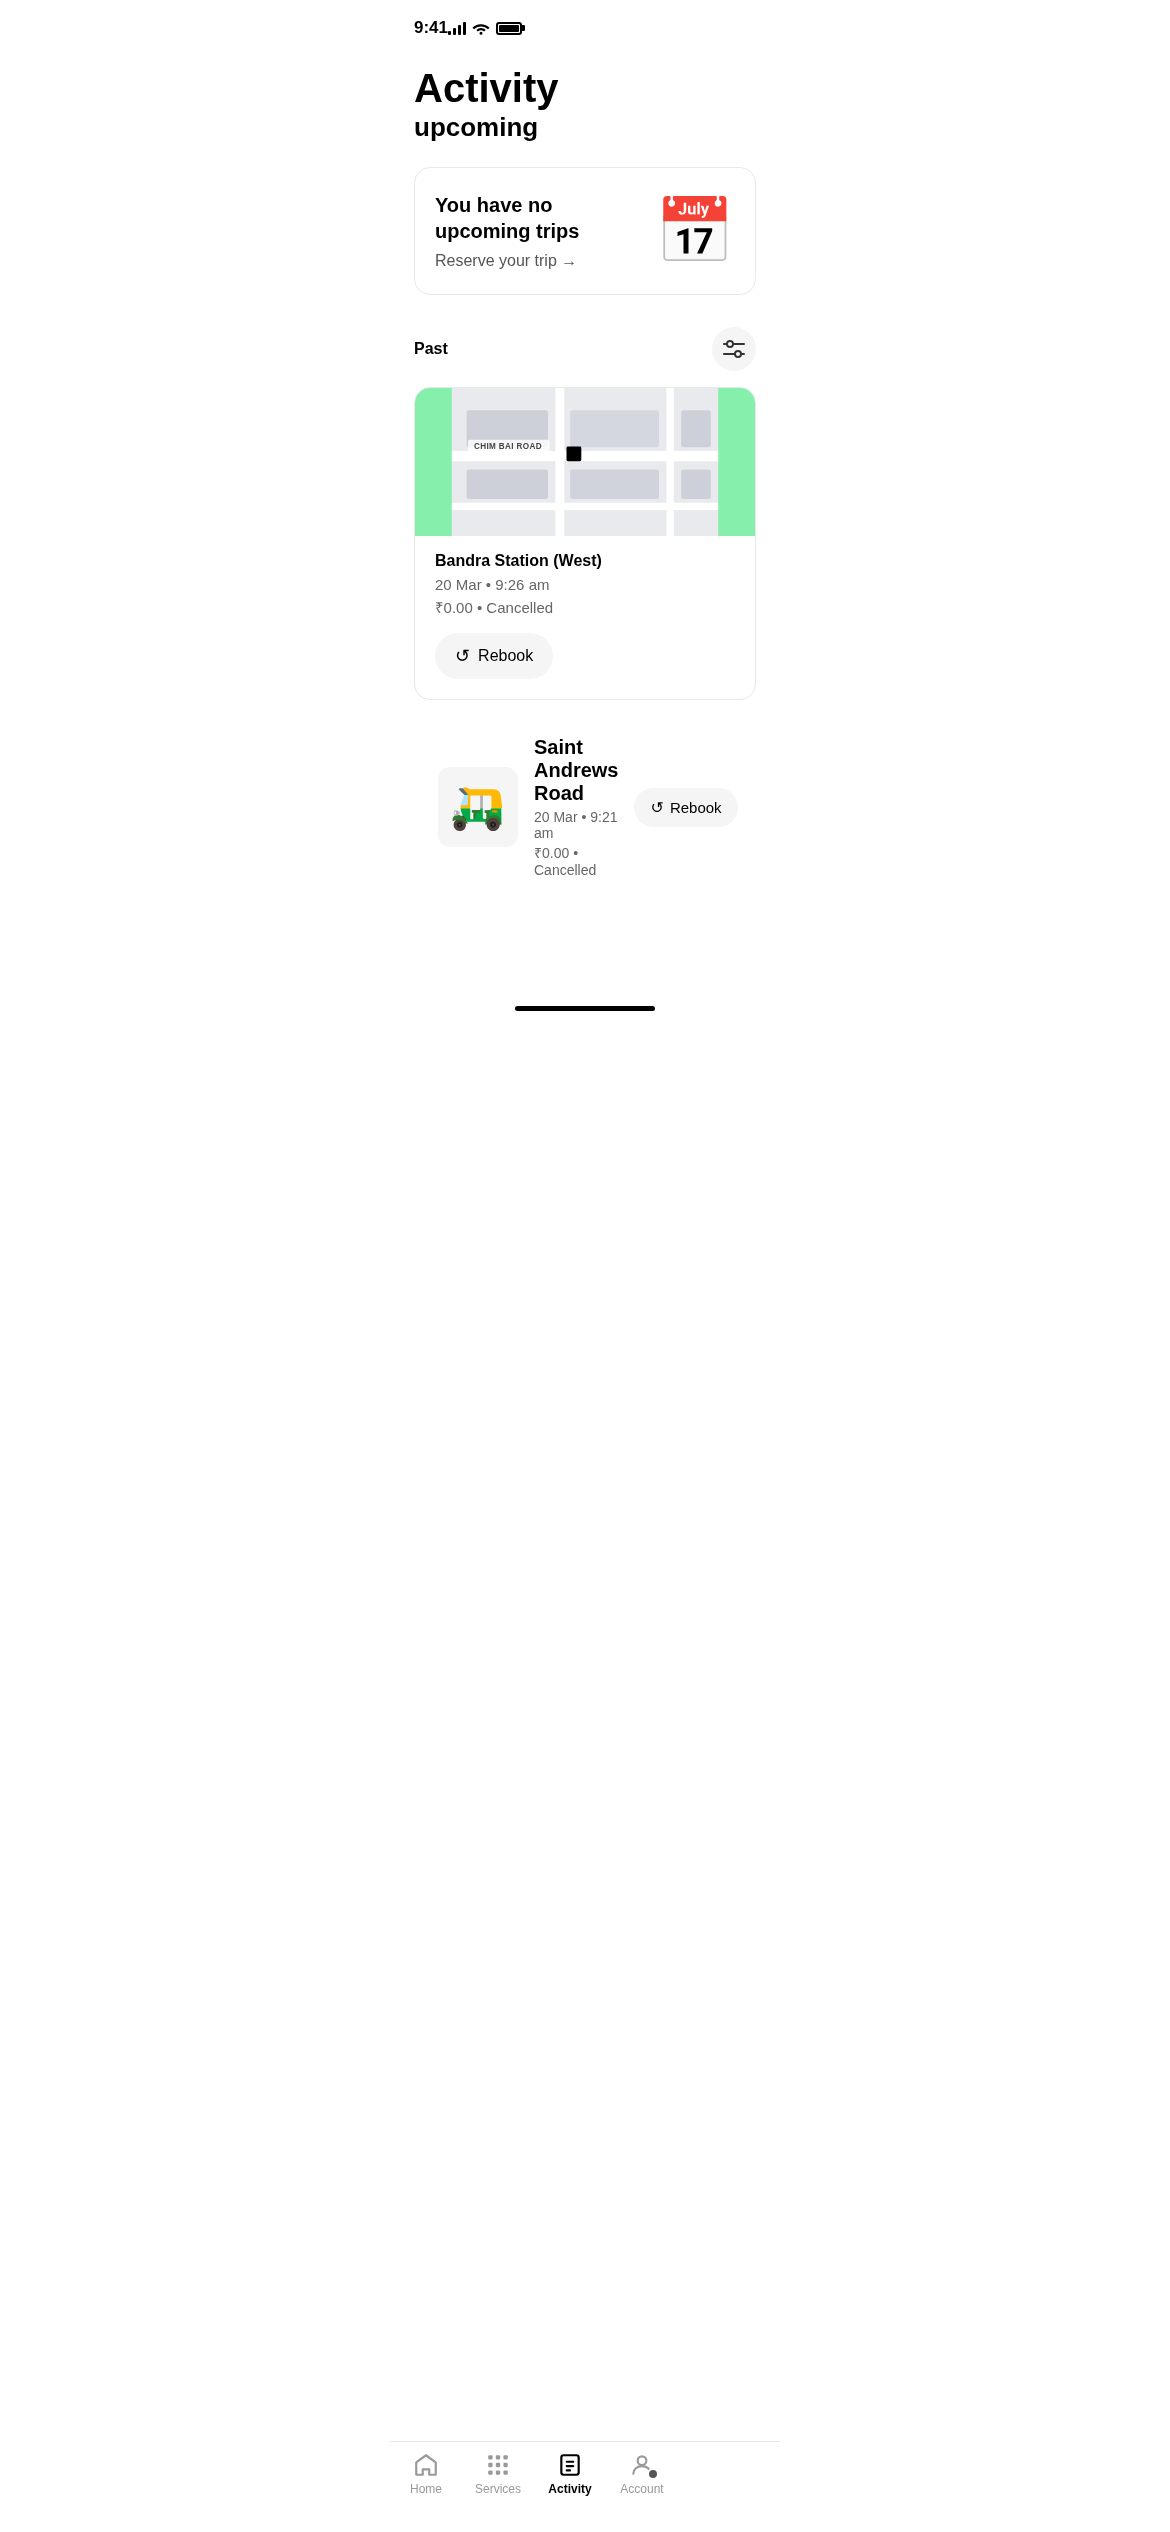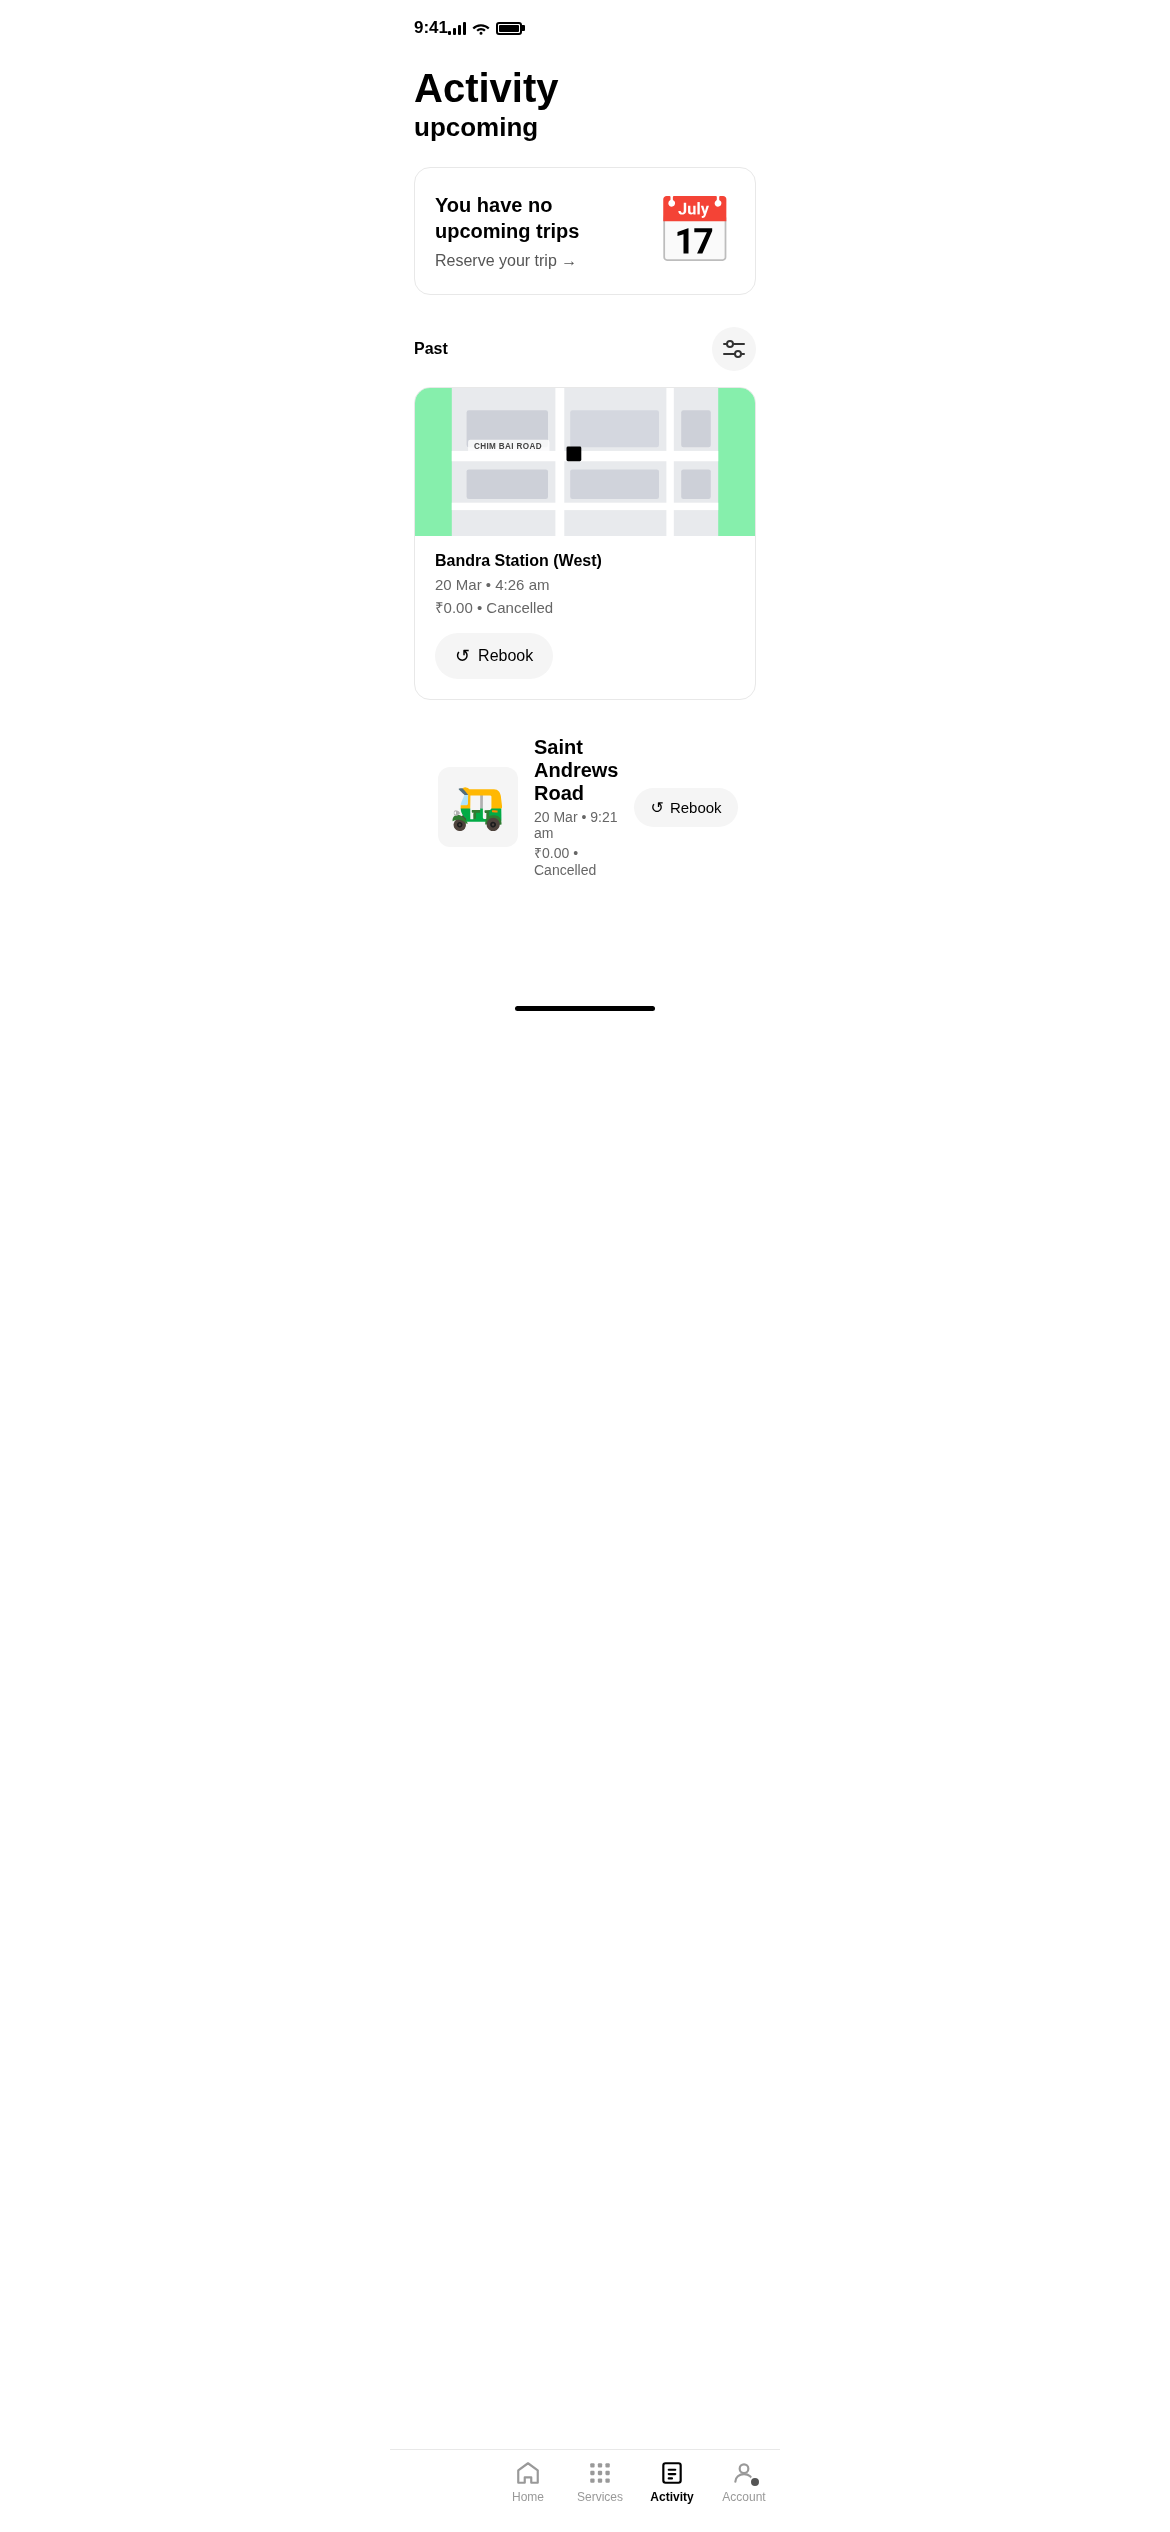--- a/index.html
+++ b/index.html
@@ -269,28 +269,28 @@
       font-size: 15px;
       font-weight: 500;
       color: #000;
       cursor: pointer;
       flex-shrink: 0;
       white-space: nowrap;
     }
 
     .bottom-nav {
       position: fixed;
-      bottom: 8px;
+      bottom: 16px;
       left: 50%;
       transform: translateX(-50%);
       width: 390px;
       background: #fff;
       border-top: 1px solid #e8e8e8;
       display: flex;
-      justify-content: flex-end;
+      justify-content: flex-start;
       align-items: center;
       padding: 10px 0 20px;
       z-index: 100;
     }
 
     .nav-item {
       display: flex;
       flex-direction: column;
       align-items: center;
       gap: 4px;
@@ -396,21 +396,21 @@
         <rect x="310" y="110" width="40" height="40" fill="#cdd0d8" rx="3"></rect>
 
         <rect x="22" y="70" width="110" height="18" fill="rgba(255,255,255,0.8)" rx="3"></rect>
         <text x="30" y="83" font-size="11" font-weight="600" fill="#444" font-family="Arial" letter-spacing="0.5">CHIM BAI ROAD</text>
 
         <rect x="155" y="79" width="20" height="20" fill="#000" rx="2"></rect>
       </svg>
     </div>
     <div class="trip-card-body">
       <div class="trip-location">Bandra Station (West)</div>
-      <div class="trip-details">20 Mar • 4:26 am</div>
+      <div class="trip-details">20 Mar • 9:26 am</div>
       <div class="trip-status">₹0.00 • Cancelled</div>
       <button class="rebook-button">
         <span style="font-size:18px">↺</span>
         <span>Rebook</span>
       </button>
     </div>
   </div>
 
   <div class="small-trip-card">
     <div class="vehicle-thumb">

